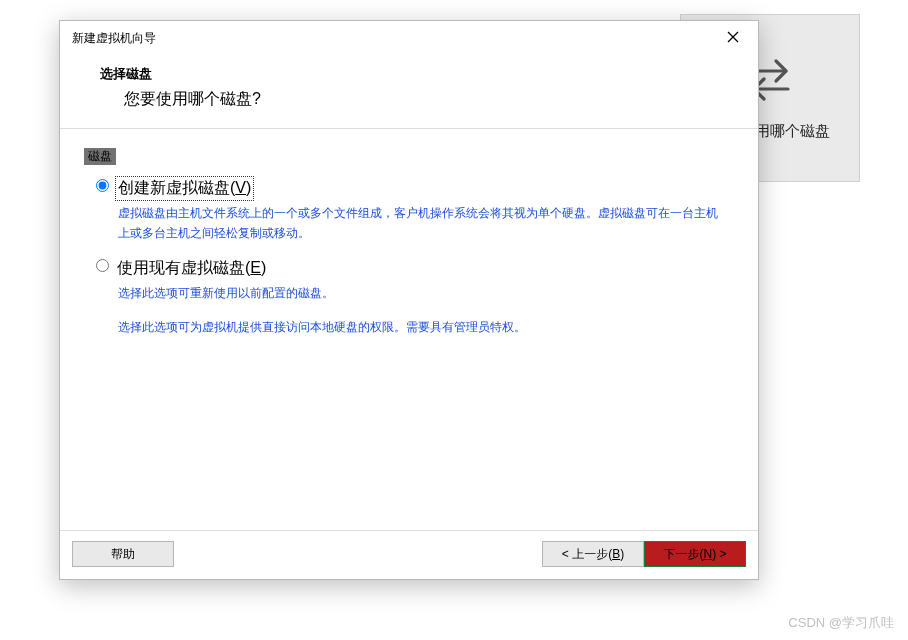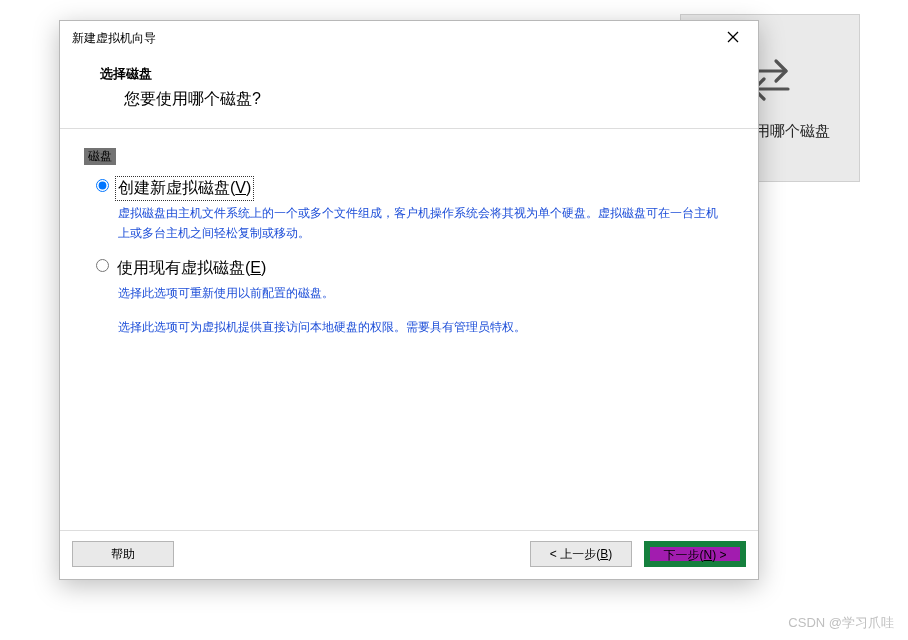--- a/index.html
+++ b/index.html
@@ -114,36 +114,36 @@
   .dotted-ring {
     outline: 1px dotted #333;
     outline-offset: 1px;
     padding: 0 1px;
   }
   .footer {
     border-top: 1px solid #ddd;
     padding: 10px 12px 12px 12px;
     display: flex;
     align-items: center;
-    gap: 12px;
+    gap: 0;
   }
   .footer .spacer { flex: 1; }
   .btn {
     min-width: 102px;
     height: 26px;
     background: #e9e9e9;
     border: 1px solid #b5b5b5;
     font-size: 12px;
     cursor: pointer;
     padding: 0 10px;
     font-family: inherit;
   }
   .btn.primary {
-    border: 6px solid #15803d;
-    background: #a21caf;
+    border: 1px solid #15803d;
+    background: #b91c1c;
   }
   .watermark {
     position: absolute;
     right: 14px;
     bottom: 8px;
     color: #bfbfbf;
     font-size: 13px;
   }
 </style>
 </head>

